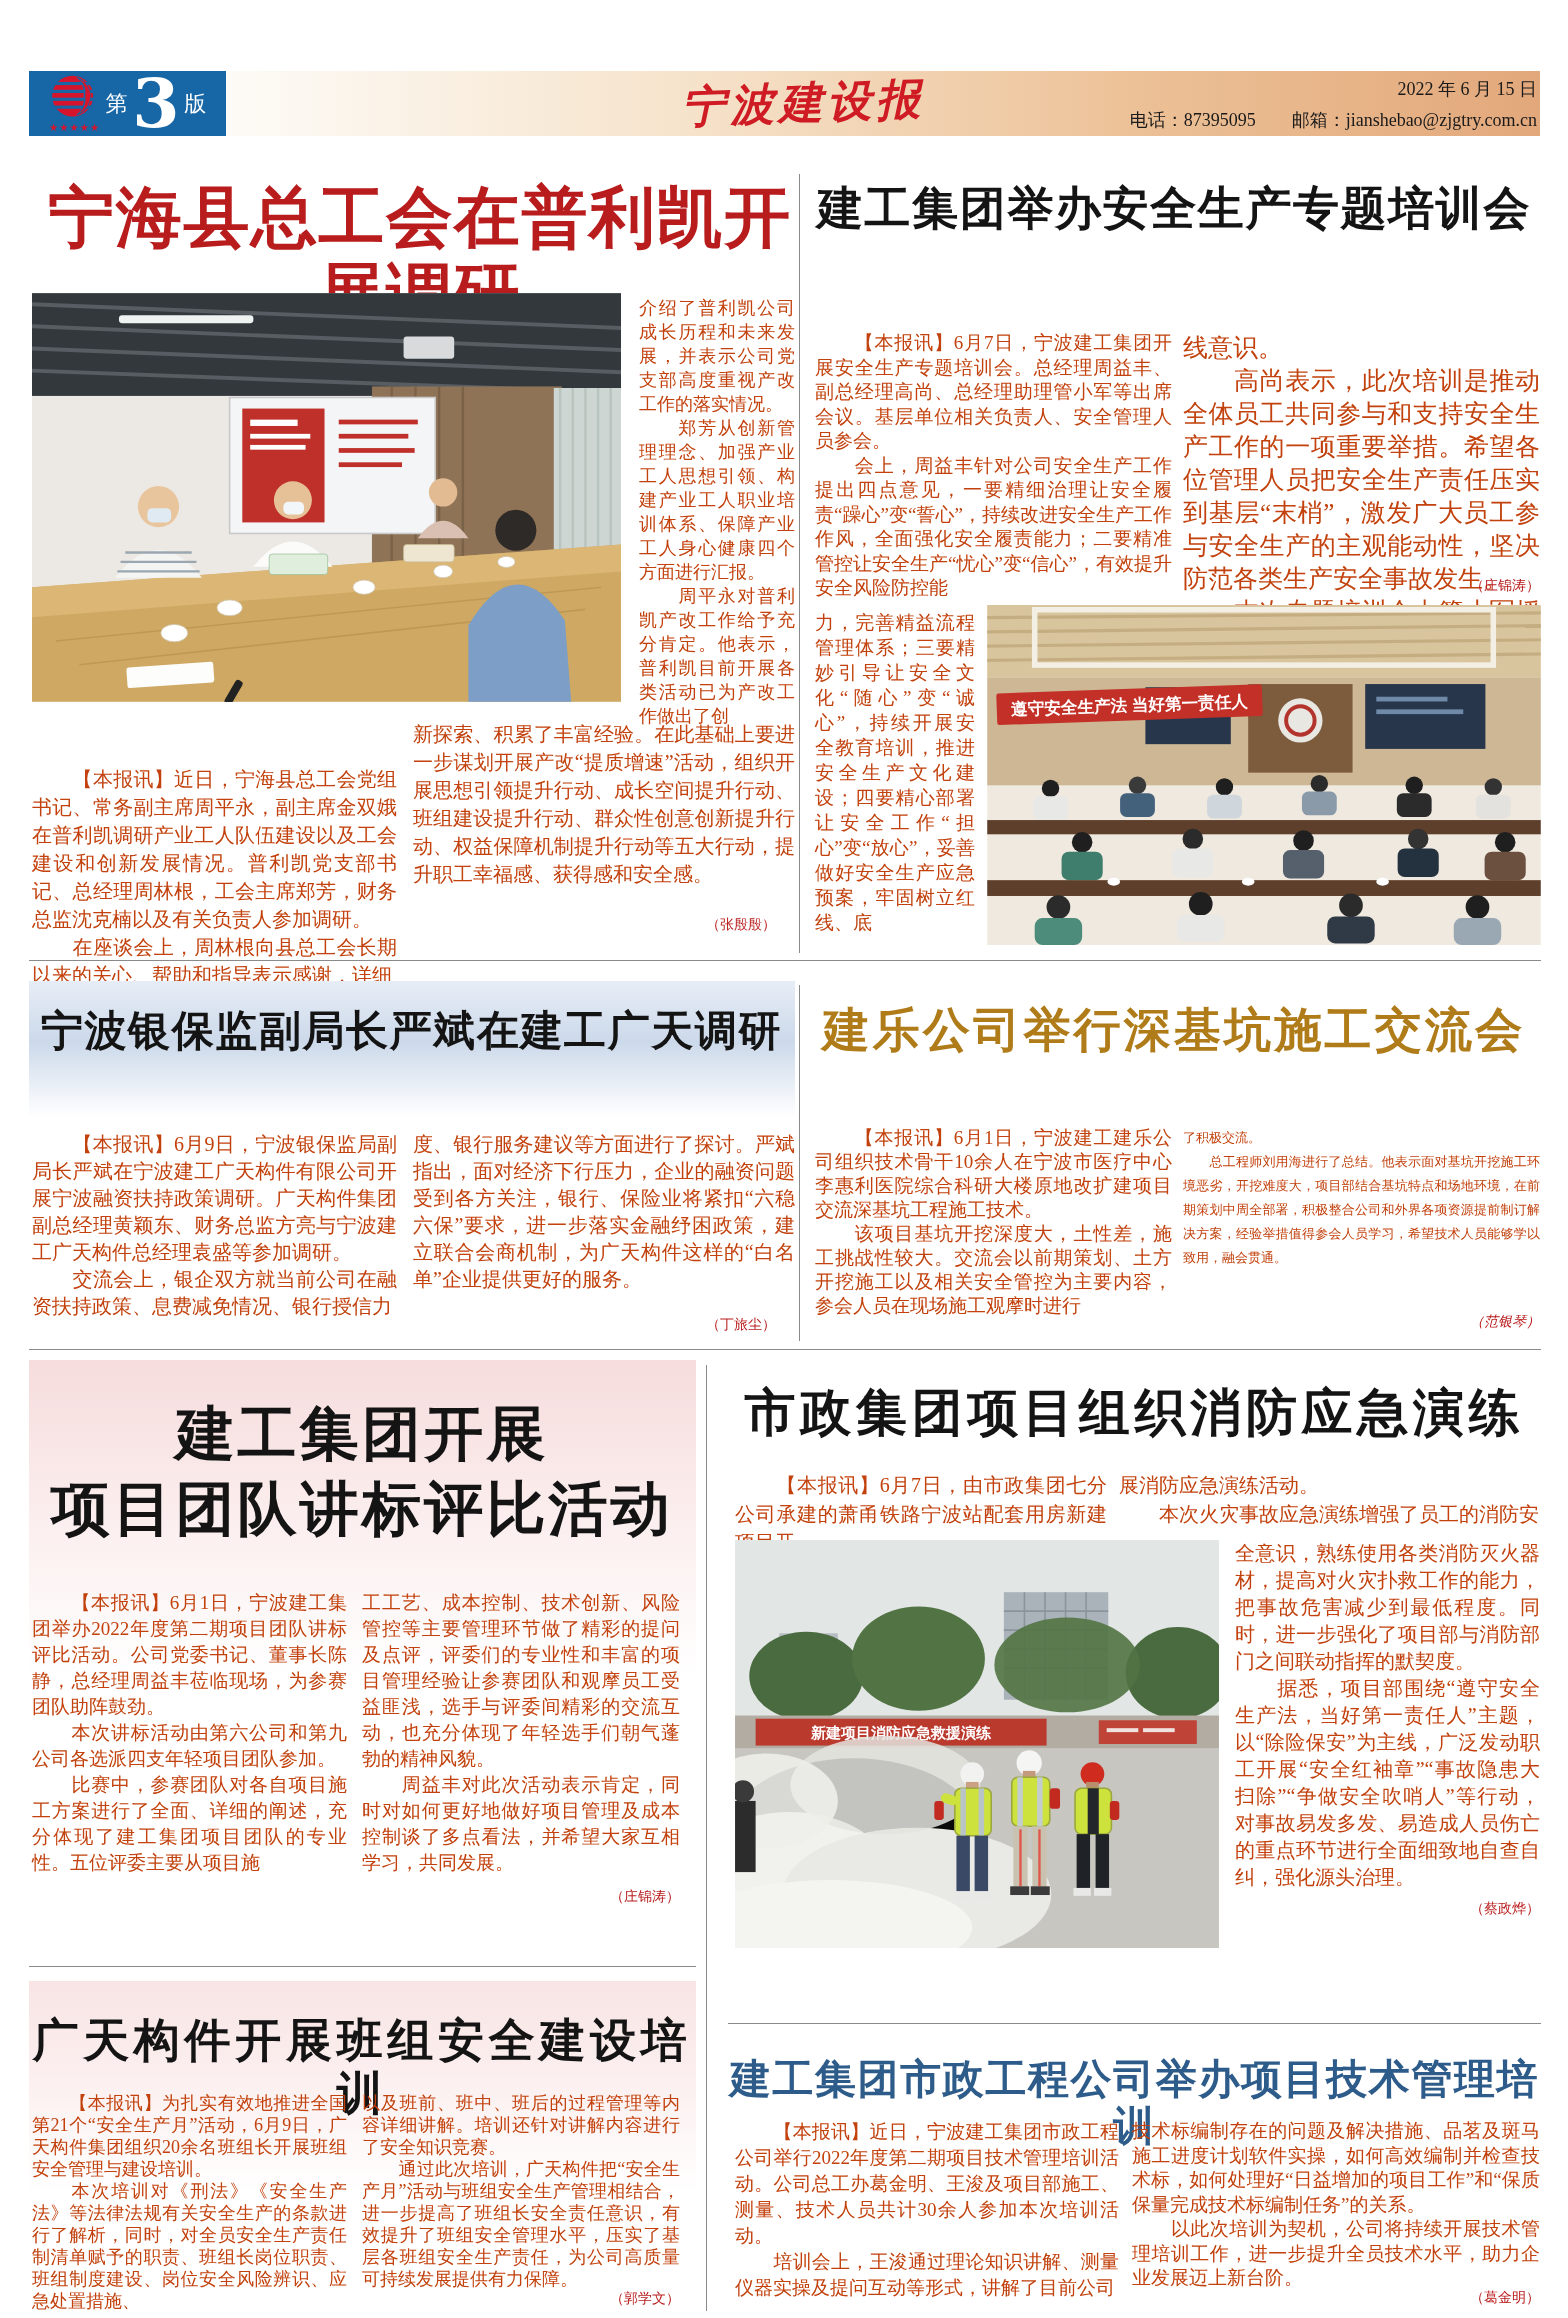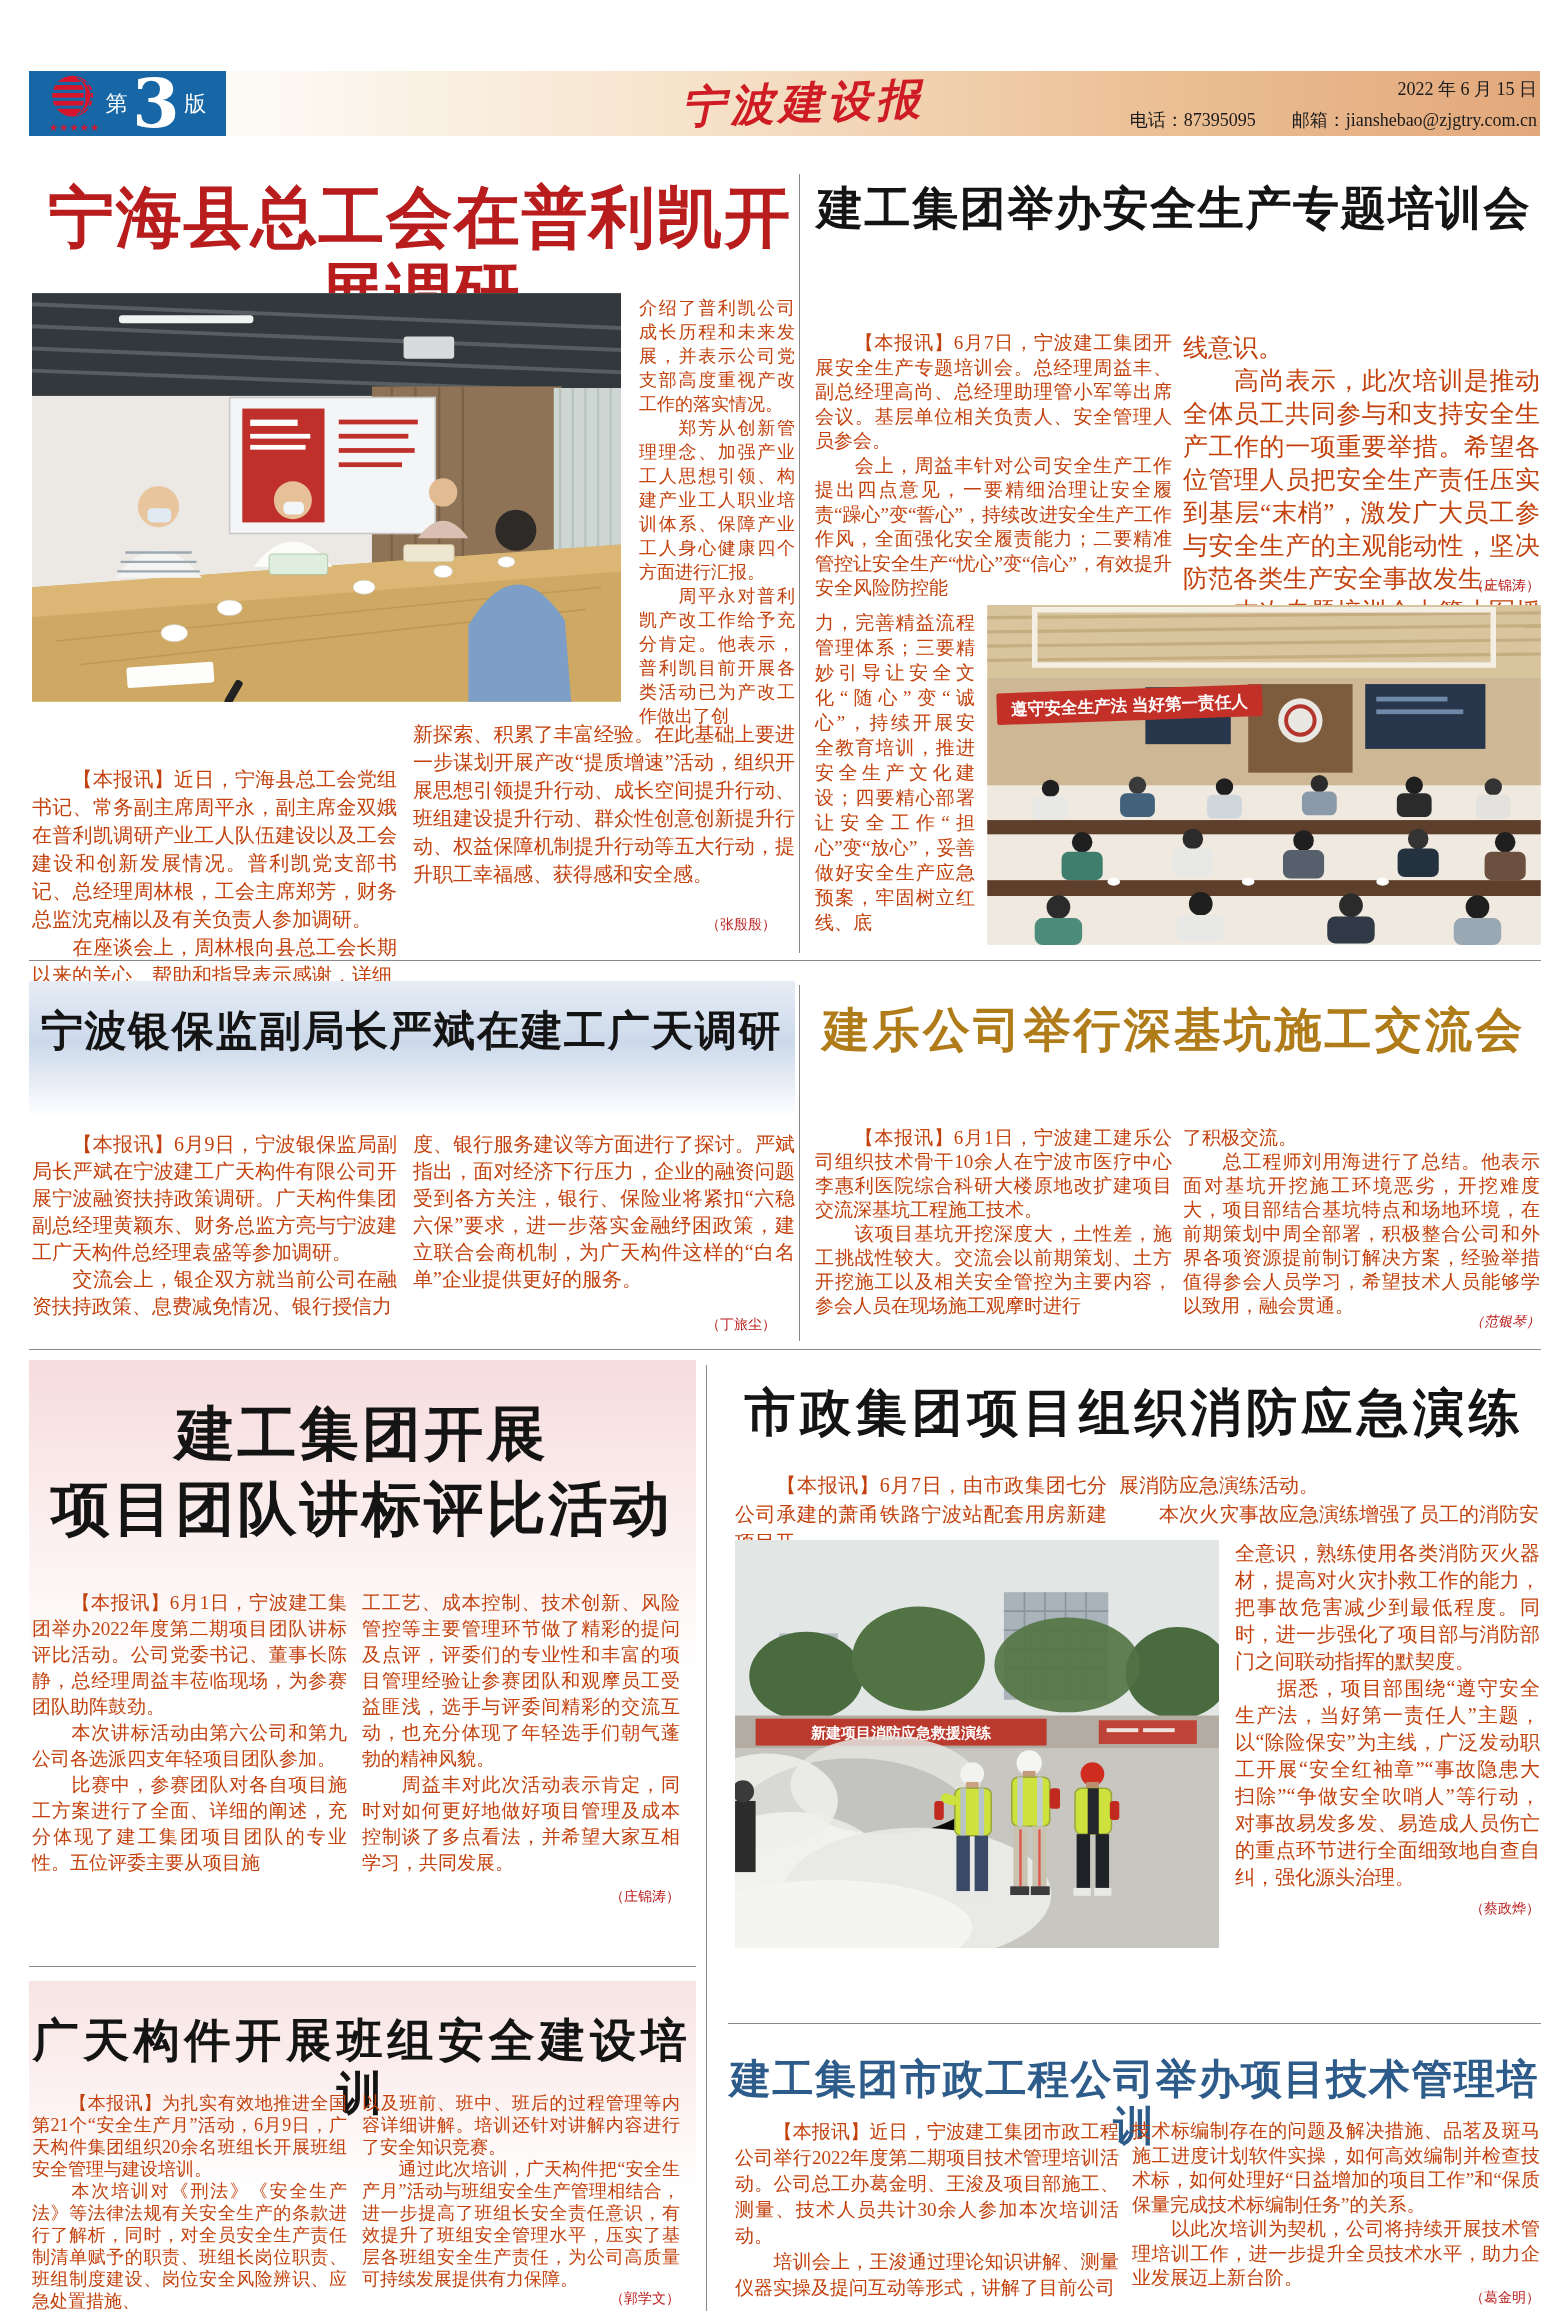--- a/index.html
+++ b/index.html
@@ -248,21 +248,21 @@
        background:linear-gradient(180deg,#e7edf6 0%,#ccd9ea 45%,#ffffff 100%);"></div>
   <div class="hl" style="left:28.5px;top:1007px;width:766px;font-size:42px;letter-spacing:1.6px;">宁波银保监副局长严斌在建工广天调研</div>
   <div class="col" style="left:32px;top:1131px;width:365px;font-size:20px;line-height:27px;">　　【本报讯】6月9日，宁波银保监局副局长严斌在宁波建工广天构件有限公司开展宁波融资扶持政策调研。广天构件集团副总经理黄颖东、财务总监方亮与宁波建工广天构件总经理袁盛等参加调研。
 　　交流会上，银企双方就当前公司在融资扶持政策、息费减免情况、银行授信力</div>
   <div class="col" style="left:413px;top:1131px;width:382px;font-size:20px;line-height:27px;">度、银行服务建议等方面进行了探讨。严斌指出，面对经济下行压力，企业的融资问题受到各方关注，银行、保险业将紧扣“六稳六保”要求，进一步落实金融纾困政策，建立联合会商机制，为广天构件这样的“白名单”企业提供更好的服务。</div>
   <div class="byline" style="left:555px;top:1316px;width:221px;">（丁旅尘）</div>
 
   <div class="hl" style="left:807px;top:1003px;width:734px;font-size:47px;color:#b07c1a;letter-spacing:3.2px;">建乐公司举行深基坑施工交流会</div>
   <div class="col" style="left:815px;top:1126px;width:357px;font-size:19px;line-height:24px;">　　【本报讯】6月1日，宁波建工建乐公司组织技术骨干10余人在宁波市医疗中心李惠利医院综合科研大楼原地改扩建项目交流深基坑工程施工技术。
 　　该项目基坑开挖深度大，土性差，施工挑战性较大。交流会以前期策划、土方开挖施工以及相关安全管控为主要内容，参会人员在现场施工观摩时进行</div>
-  <div class="col" style="left:1183px;top:1126px;width:357px;font-size:19px;line-height:24px;">了积极交流。
+  <div class="col" style="left:1183px;top:1126px;width:357px;font-size:13px;line-height:24px;">了积极交流。
 　　总工程师刘用海进行了总结。他表示面对基坑开挖施工环境恶劣，开挖难度大，项目部结合基坑特点和场地环境，在前期策划中周全部署，积极整合公司和外界各项资源提前制订解决方案，经验举措值得参会人员学习，希望技术人员能够学以致用，融会贯通。</div>
   <div class="byline" style="left:1319px;top:1313px;width:221px;font-style:italic;">（范银琴）</div>
 
   <div class="gbox" style="left:28.5px;top:1360px;width:667px;height:316px;
        background:linear-gradient(180deg,#f6dcdd 0%,#fbecec 45%,#ffffff 100%);"></div>
   <div class="hl" style="left:28.5px;top:1401px;width:667px;font-size:59px;letter-spacing:3.2px;">建工集团开展</div>
   <div class="hl" style="left:28.5px;top:1476px;width:667px;font-size:59px;letter-spacing:3.2px;">项目团队讲标评比活动</div>
   <div class="col" style="left:32px;top:1590px;width:315px;font-size:19px;line-height:26px;">　　【本报讯】6月1日，宁波建工集团举办2022年度第二期项目团队讲标评比活动。公司党委书记、董事长陈静，总经理周益丰莅临现场，为参赛团队助阵鼓劲。
 　　本次讲标活动由第六公司和第九公司各选派四支年轻项目团队参加。
 　　比赛中，参赛团队对各自项目施工方案进行了全面、详细的阐述，充分体现了建工集团项目团队的专业性。五位评委主要从项目施</div>

